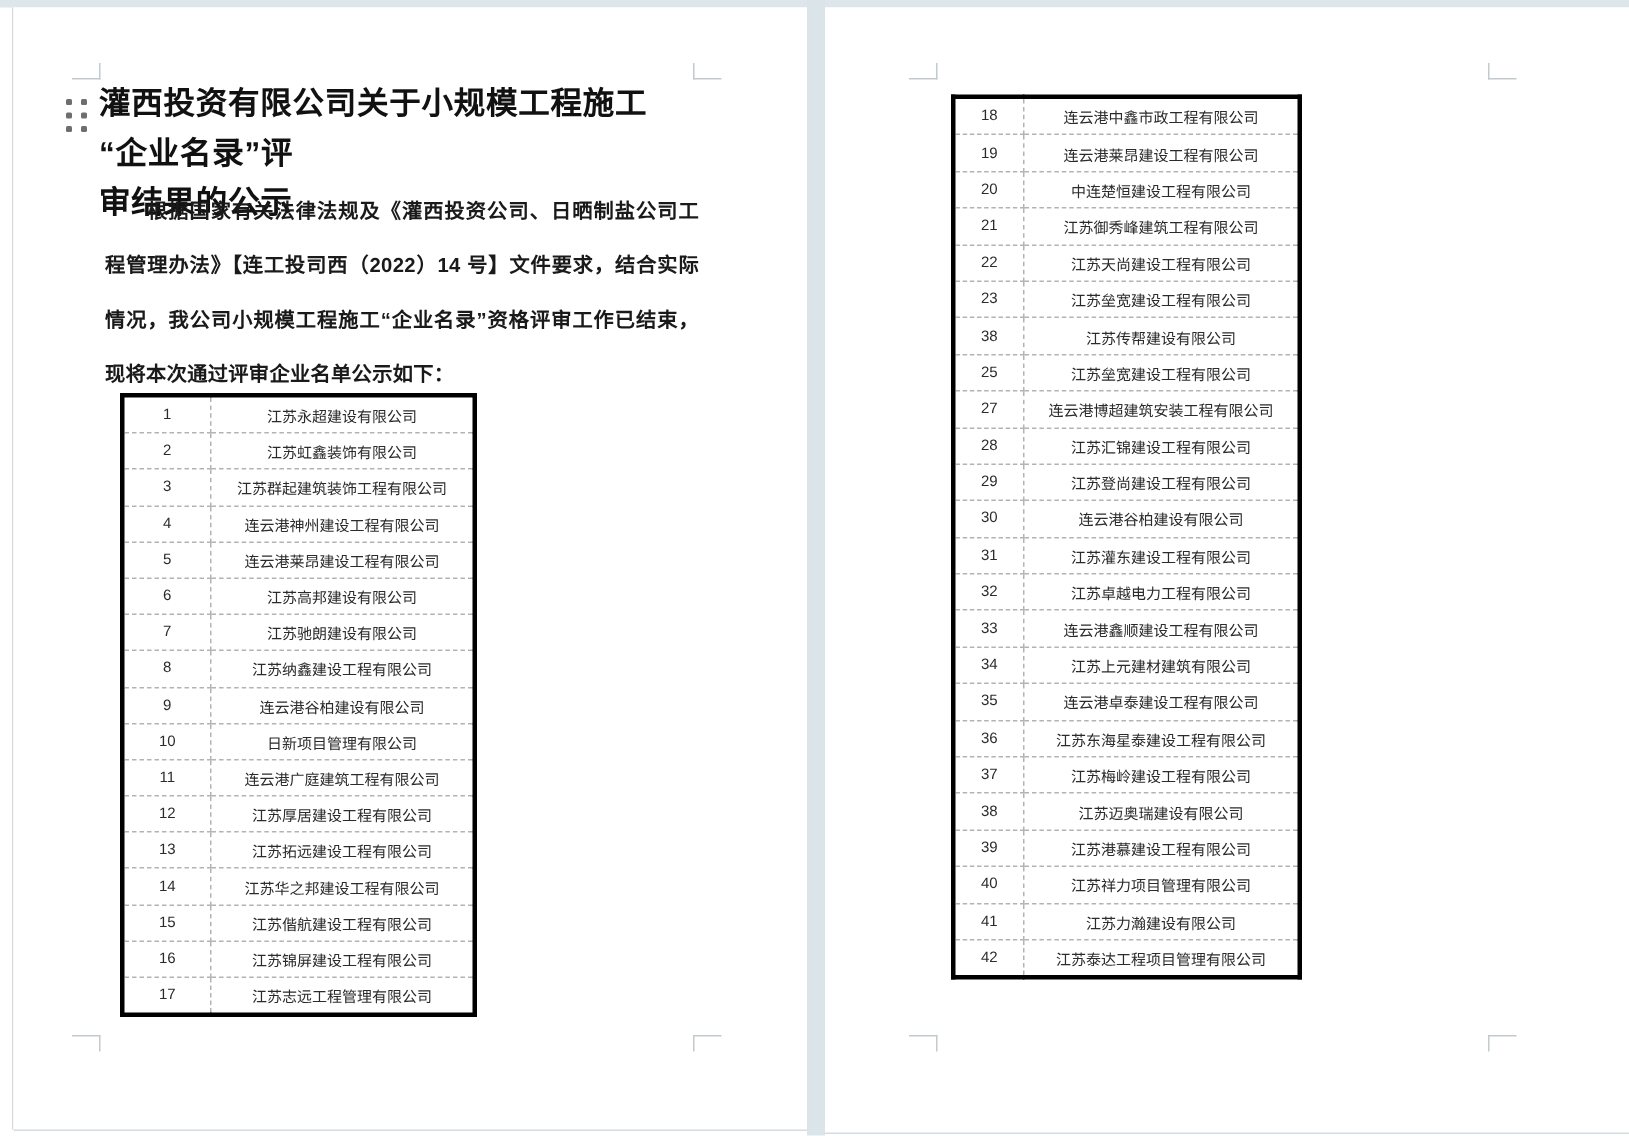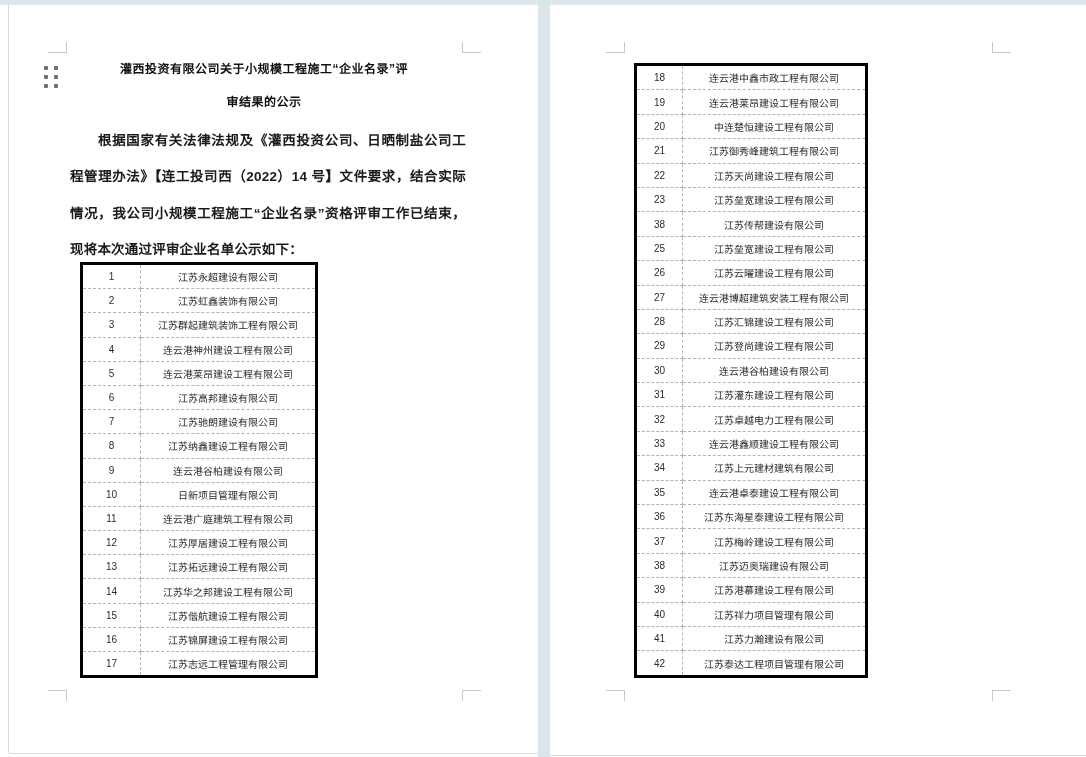--- a/index.html
+++ b/index.html
@@ -21,21 +21,21 @@
   .mark.tl{border-right:1px solid #c3cacd;border-bottom:1px solid #c3cacd;}
   .mark.tr{border-left:1px solid #c3cacd;border-bottom:1px solid #c3cacd;}
   .mark.bl{border-right:1px solid #c3cacd;border-top:1px solid #c3cacd;}
   .mark.br{border-left:1px solid #c3cacd;border-top:1px solid #c3cacd;}
   
   .drag-handle{position:absolute;left:44px;top:66px;display:grid;
     grid-template-columns:4px 4px;grid-auto-rows:4px;column-gap:6px;row-gap:5px;cursor:grab;}
   .drag-handle span{width:4px;height:4px;background:#6e6e6e;border-radius:1px;}
   
   .doc-title{position:absolute;left:66px;top:53px;width:396px;margin:0;
-    text-align:center;font-size:12px;font-weight:700;line-height:33px;
+    font-size:21px;font-weight:700;line-height:33px;
     letter-spacing:.5px;color:#111;}
   .doc-paragraph{position:absolute;left:66px;top:119px;width:396px;margin:4px;
     font-size:13.5px;font-weight:600;line-height:36.4px;letter-spacing:.2px;
     text-align:justify;text-align-last:left;text-indent:28px;color:#1a1a1a;}
   
   table.company{position:absolute;border-collapse:collapse;table-layout:fixed;
     background:#fff;border:3px solid #000000;}
   table.company td{border:1px dashed #b3b3b3;text-align:center;vertical-align:middle;
     font-size:10px;color:#2b2b2b;padding:0;overflow:hidden;white-space:nowrap;}
   table.t1{left:80px;top:262px;width:238px;}
@@ -182,24 +182,20 @@
       </tr>
       <tr>
         <td class="num">38</td>
         <td class="name">江苏传帮建设有限公司</td>
       </tr>
       <tr>
         <td class="num">25</td>
         <td class="name">江苏垒宽建设工程有限公司</td>
       </tr>
       <tr>
-        <td class="num">26</td>
-        <td class="name">江苏云曜建设工程有限公司</td>
-      </tr>
-      <tr>
         <td class="num">27</td>
         <td class="name">连云港博超建筑安装工程有限公司</td>
       </tr>
       <tr>
         <td class="num">28</td>
         <td class="name">江苏汇锦建设工程有限公司</td>
       </tr>
       <tr>
         <td class="num">29</td>
         <td class="name">江苏登尚建设工程有限公司</td>

